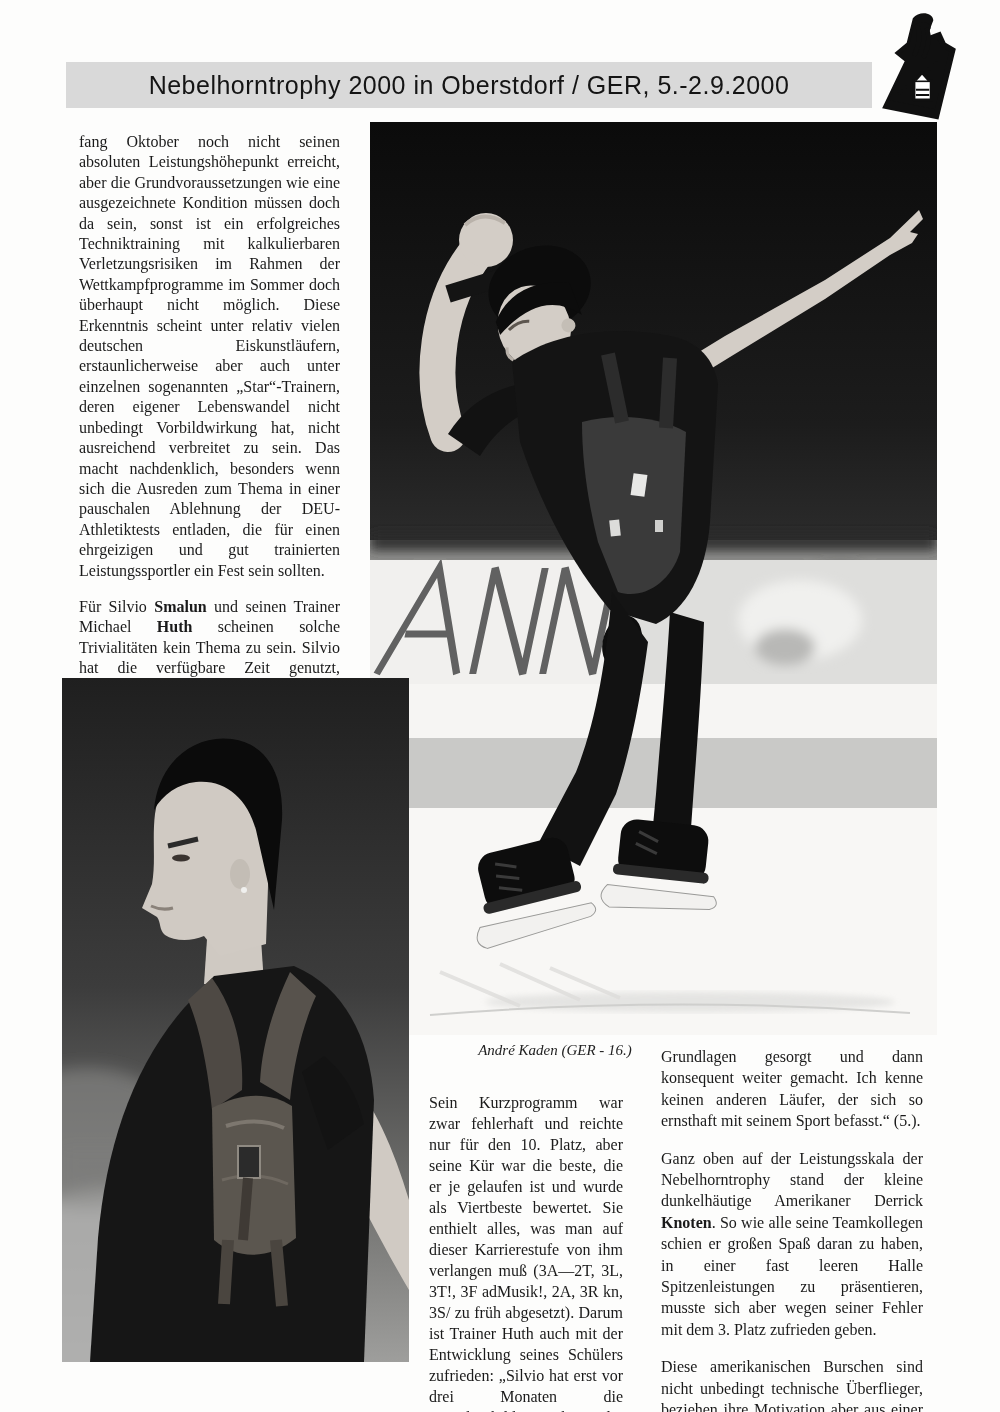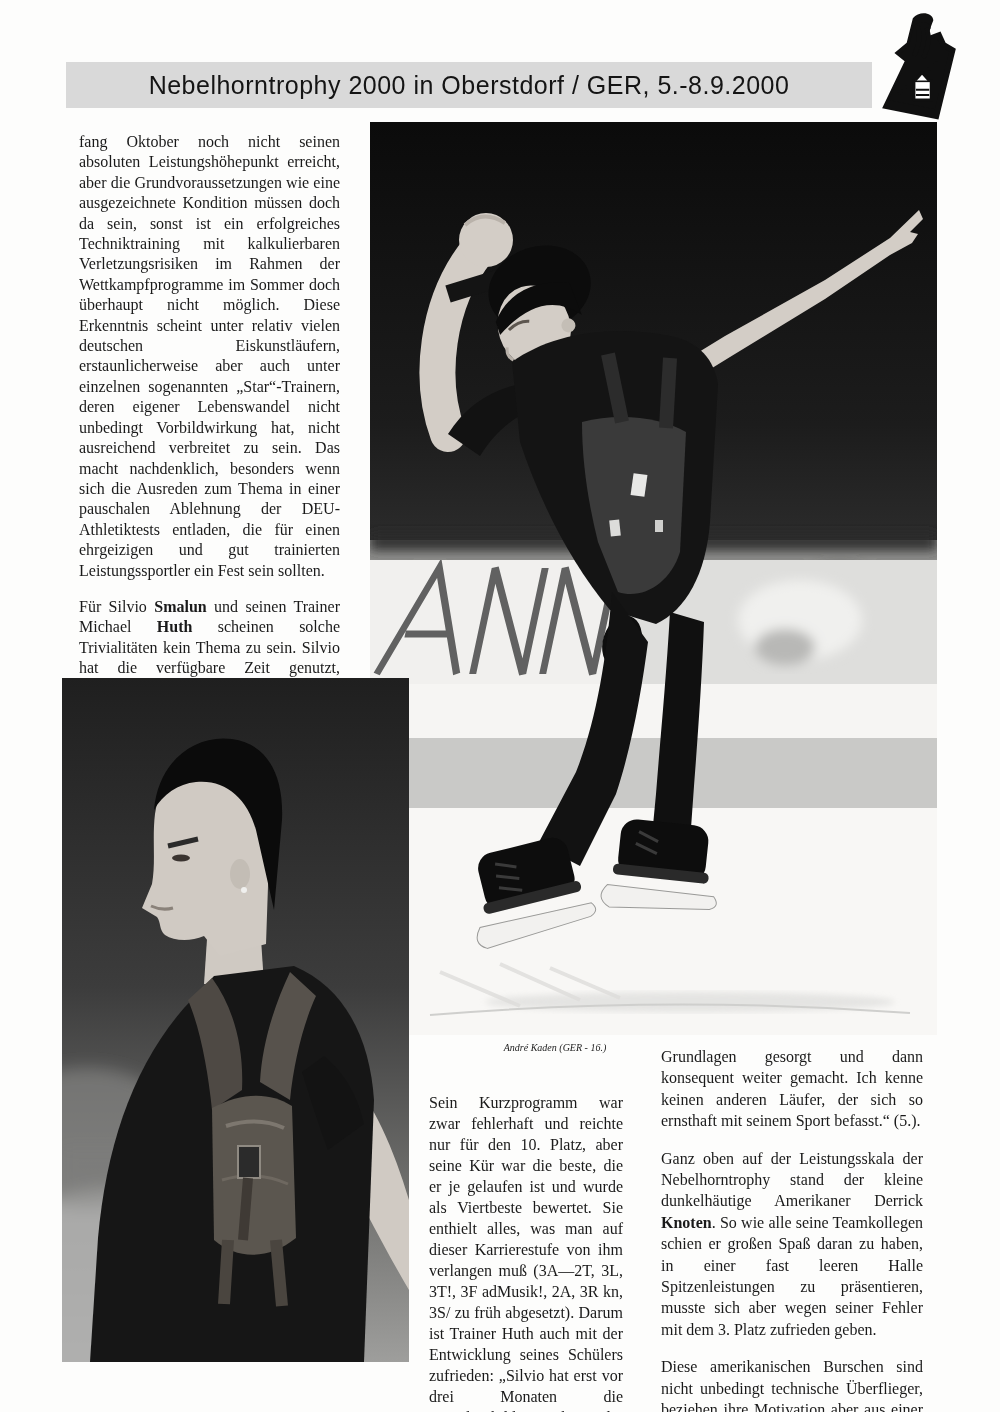--- a/index.html
+++ b/index.html
@@ -25,40 +25,40 @@
   .col-mid{left:413px;top:1076px;width:226px;font-size:16px;line-height:21px;}
   .col-right{left:645px;top:1030px;width:294px;font-size:16px;line-height:21.4px;}
   .bold{font-weight:bold;}
   
   .photo{position:absolute;display:block;}
   .photo-main{left:370px;top:122px;width:567px;height:913px;}
   .photo-bl{left:62px;top:678px;width:347px;height:684px;}
   .photo svg{display:block;width:100%;height:100%;}
   .caption{
     position:absolute;left:420px;top:1042px;width:270px;text-align:center;
-    font-style:italic;font-size:10px;color:#222;
+    font-style:italic;font-size:15px;color:#222;
   }
   
   .footer{
     position:absolute;left:560px;top:1372px;width:392px;height:34px;
     display:flex;align-items:center;justify-content:flex-end;gap:1px;
     font-family:"Liberation Sans", sans-serif;font-size:19px;color:#151515;margin-top:38px;
   }
   .footer .issue{font-weight:bold;font-family:Liberation Serif, serif;}
   .footer .skate-icon{width:32px;height:28px;display:inline-block;}
   .footer .skate-icon svg{display:block;width:100%;height:100%;}
   .footer .pageno{font-weight:bold;font-size:22px;}
 </style>
 </head>
 <body>
 
 <div class="page">
 
   <div class="header-bar">
-    <span class="title">Nebelhorntrophy 2000 in Oberstdorf / GER, 5.-8.9.2000</span>
+    <span class="title">Nebelhorntrophy 2000 in Oberstdorf / GER, 5.-2.9.2000</span>
   </div>
 
   <div class="logo">
     <svg viewBox="0 0 84 108" xmlns="http://www.w3.org/2000/svg">
       <path id="lgshape" d="M 36,6 C 42,-1 55,0 56,8 L 50,24 L 63,19 L 68,30 L 78,36 L 61,105 L 6,94 L 28,48 L 18,40 L 30,30 Z" fill="#101010"></path>
       <use href="#lgshape" fill="#ffffff" transform="translate(7.5,9) scale(0.82)"></use>
       <path d="M 41,15 c 3,9 1,17 -3,26" stroke="#101010" stroke-width="4.5" fill="none" stroke-linecap="round"></path>
       <path d="M 50,17 c 3,9 1,17 -3,26" stroke="#101010" stroke-width="4.5" fill="none" stroke-linecap="round"></path>
       <path d="M 22,80 L 60,49" stroke="#101010" stroke-width="3" fill="none"></path>
       <rect x="37" y="67" width="17" height="19" fill="#ffffff" stroke="#101010" stroke-width="3"></rect>

